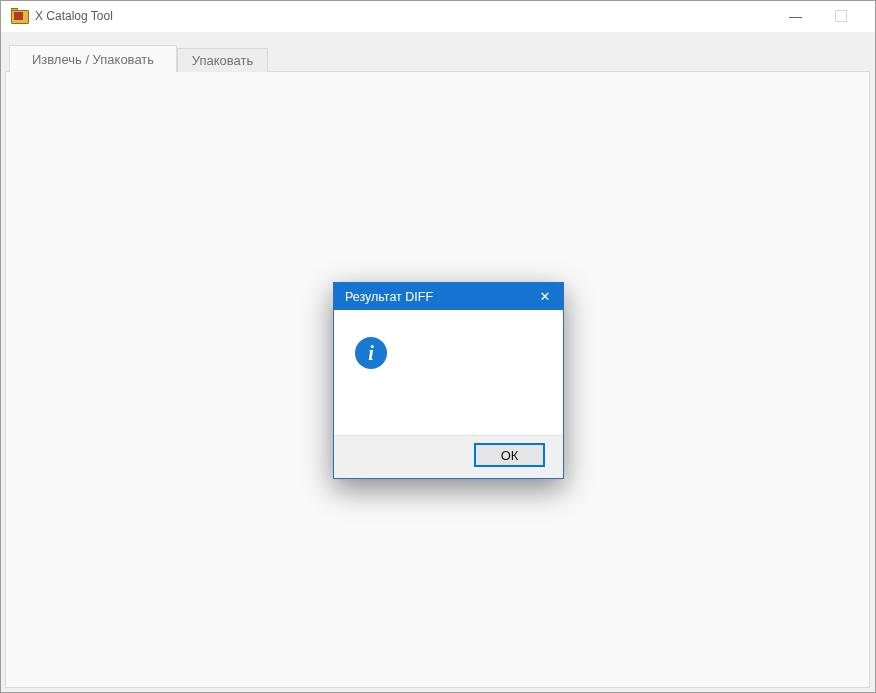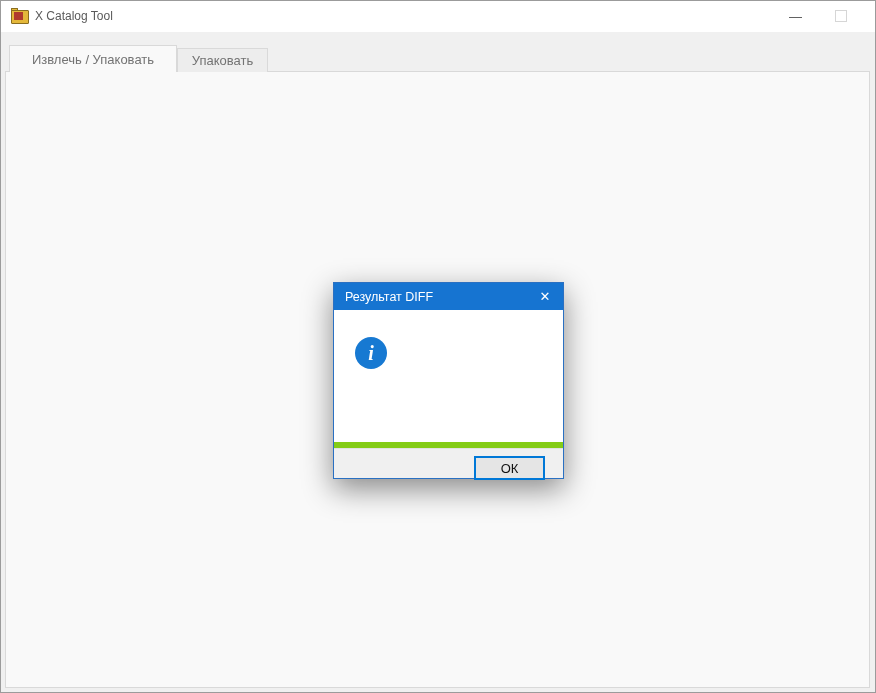--- a/index.html
+++ b/index.html
@@ -58,28 +58,28 @@
 
   
   .stats{position:absolute;right:30px;top:541px;text-align:right;font-size:13px;line-height:17px;color:#3333cc;}
   .hintline{position:absolute;left:283px;top:668px;font-size:13px;color:#3333cc;}
   .progress{position:absolute;left:18px;top:635px;width:230px;height:25px;background:#e6e6e6;border:1px solid #bcbcbc;box-sizing:border-box;}
   .combo{position:absolute;left:283px;top:633px;width:207px;height:28px;background:#fff;border:1px solid #707070;box-sizing:border-box;display:flex;align-items:center;font-size:14px;font-weight:bold;color:#111;padding-left:9px;}
   .combo .chev{position:absolute;right:8px;font-weight:normal;font-size:10px;color:#444;}
   .hsep{position:absolute;left:5px;top:627px;width:863px;height:0;border-top:1px solid #e0e0e0;}
 
   
-  .dialog{position:absolute;left:332px;top:281px;width:231px;height:197px;background:#84cc16;border:1px solid #2a70c2;box-sizing:border-box;box-shadow:0 10px 28px rgba(0,0,0,.45);z-index:10;}
+  .dialog{position:absolute;left:332px;top:281px;width:231px;height:197px;background:#d946ef;border:1px solid #2a70c2;box-sizing:border-box;box-shadow:0 10px 28px rgba(0,0,0,.45);z-index:10;}
   .dlg-title{position:absolute;left:0;top:0;width:100%;height:27px;background:#1674d1;display:flex;align-items:center;}
   .dlg-title .t{margin-left:11px;font-size:12.5px;color:#fff;}
   .dlg-close{position:absolute;right:0;top:0;width:36px;height:27px;display:flex;align-items:center;justify-content:center;color:#fff;font-size:13px;}
   .dlg-body{position:absolute;left:0;top:27px;width:100%;height:132px;background:#fff;}
   .info-icon{position:absolute;left:21px;top:27px;width:32px;height:32px;border-radius:50%;background:#1779d2;color:#fff;display:flex;align-items:center;justify-content:center;font-size:20px;font-weight:bold;font-family:"Liberation Serif",serif;font-style:italic;}
   .dlg-text{position:absolute;left:61px;top:24px;font-size:12.5px;line-height:16.5px;color:#111;white-space:pre-line;}
-  .dlg-footer{position:absolute;left:0;bottom:0;width:100%;height:30px;background:#f0f0f0;border-top:1px solid #e2e2e2;box-sizing:border-box;}
+  .dlg-footer{position:absolute;left:0;bottom:0;width:100%;height:43px;background:#f0f0f0;border-top:1px solid #e2e2e2;box-sizing:border-box;}
   .dlg-ok{position:absolute;right:18px;top:7px;width:71px;height:24px;background:#e5e5e5;border:2px solid #0078d7;box-sizing:border-box;display:flex;align-items:center;justify-content:center;font-size:13px;color:#111;}
 </style>
 </head>
 <body>
 
 <div id="window">
 
   <div class="titlebar">
     <div class="app-icon">
       <div class="tab"></div>

